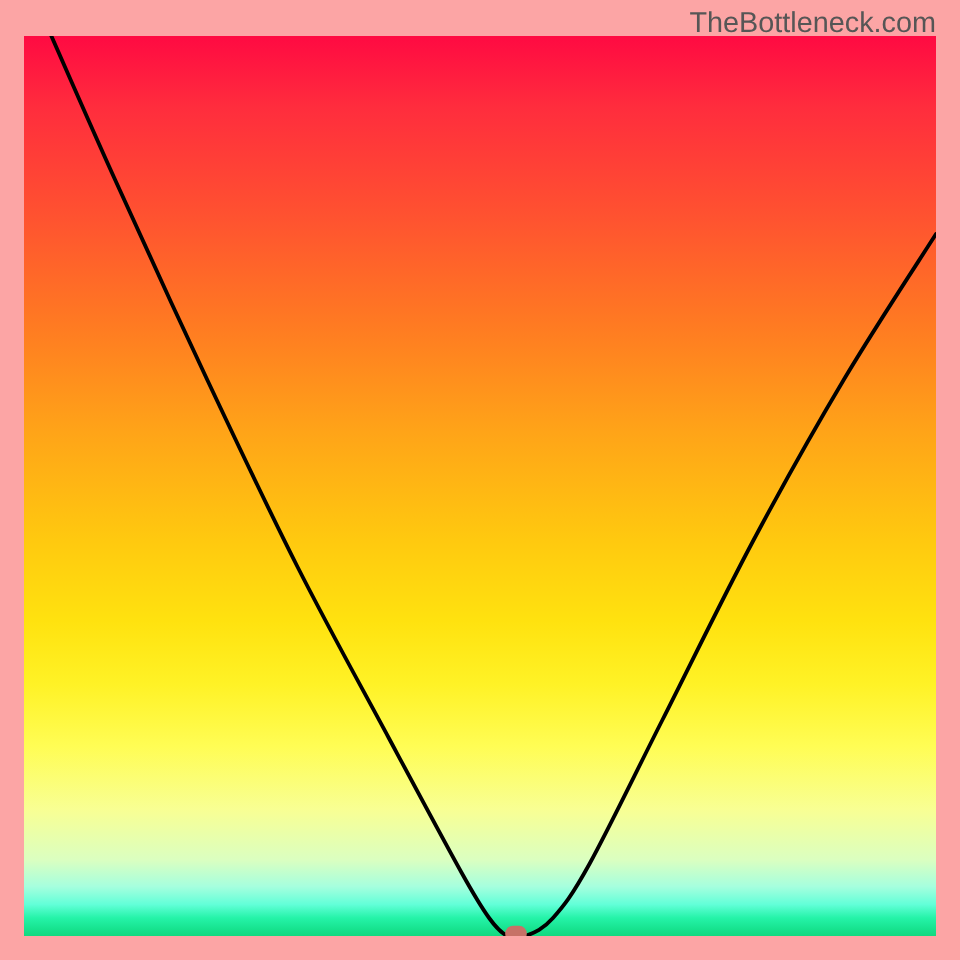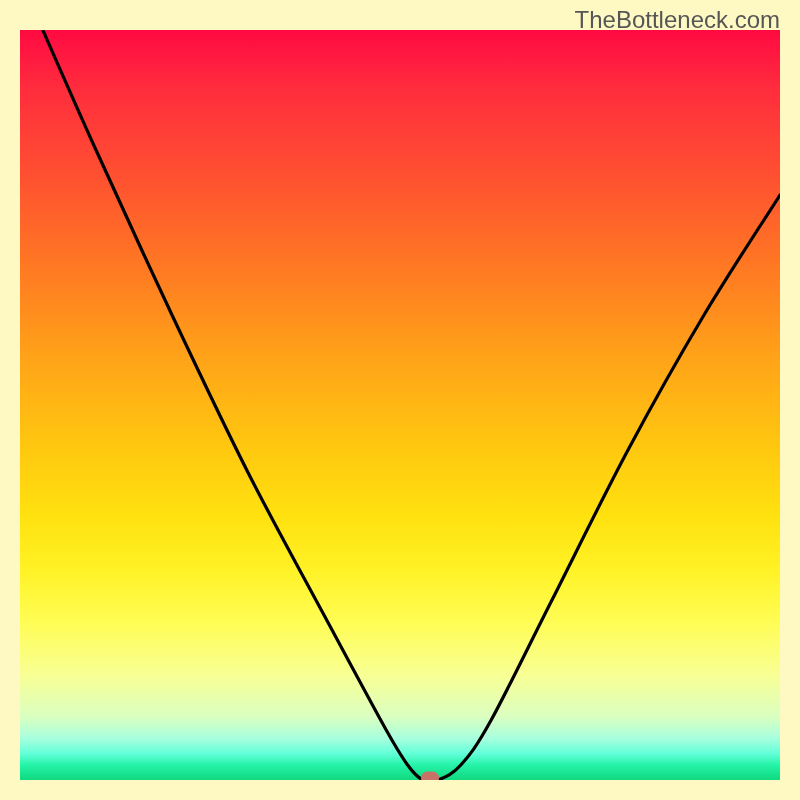--- a/index.html
+++ b/index.html
@@ -7,21 +7,21 @@
     padding: 0;
     width: 800px;
     height: 800px;
     background: #000;
     overflow: hidden;
   }
   .stage {
     position: relative;
     width: 800px;
     height: 800px;
-    background: #fef9c3;
+    background: #fca5a5;
   }
   .watermark {
     position: absolute;
     top: 6px;
     right: 20px;
     font-family: Arial, Helvetica, sans-serif;
     font-size: 24px;
     font-weight: 500;
     color: #565656;
     letter-spacing: 0px;

